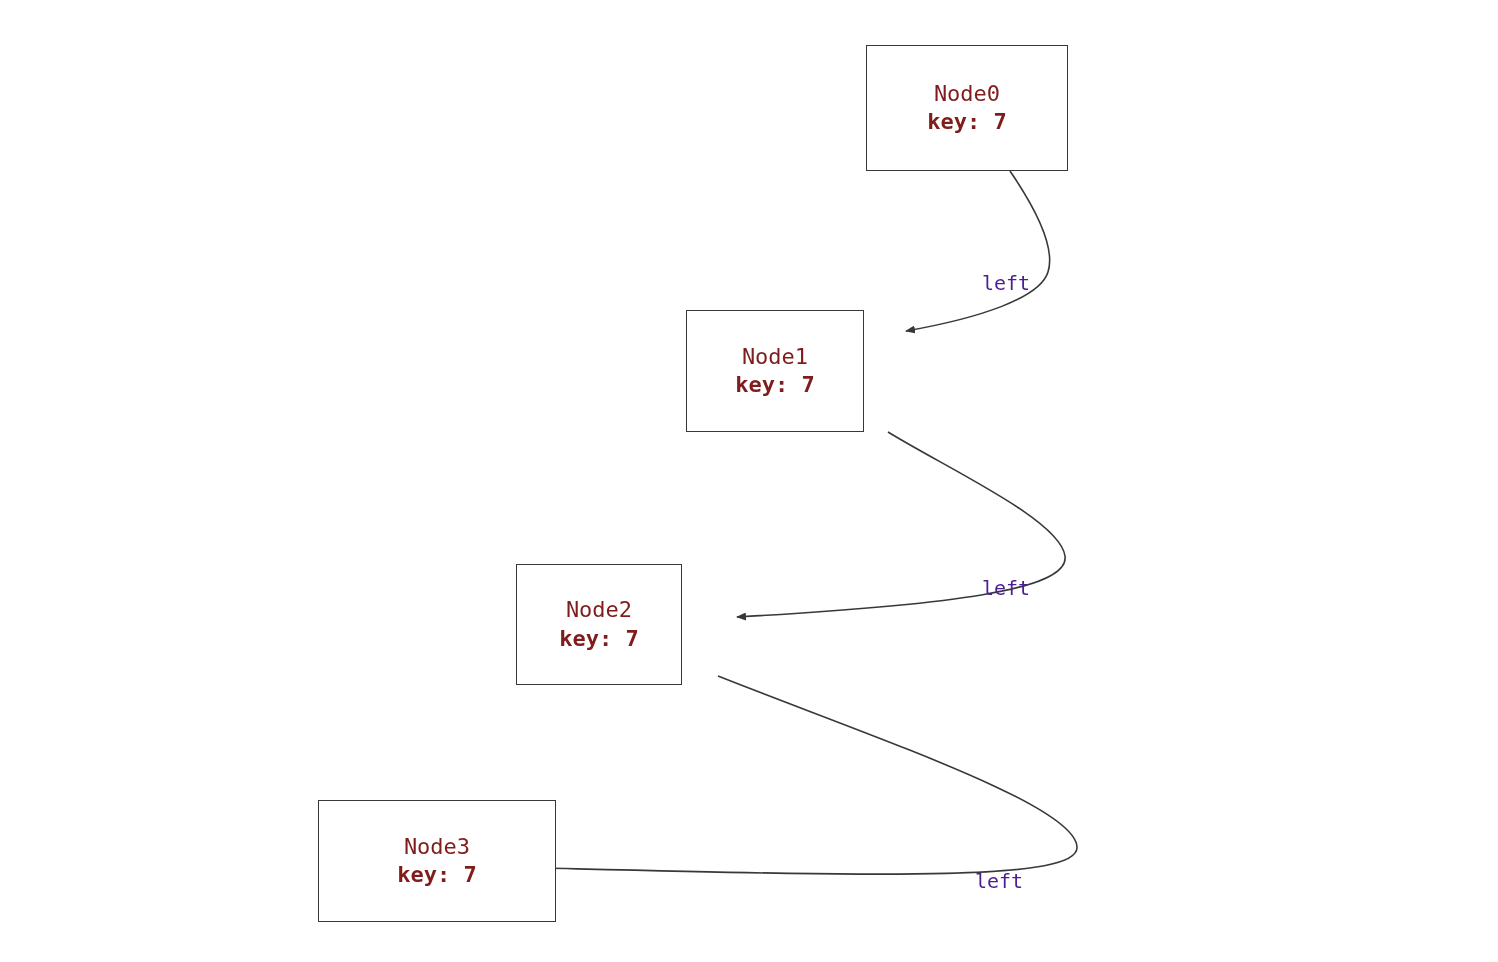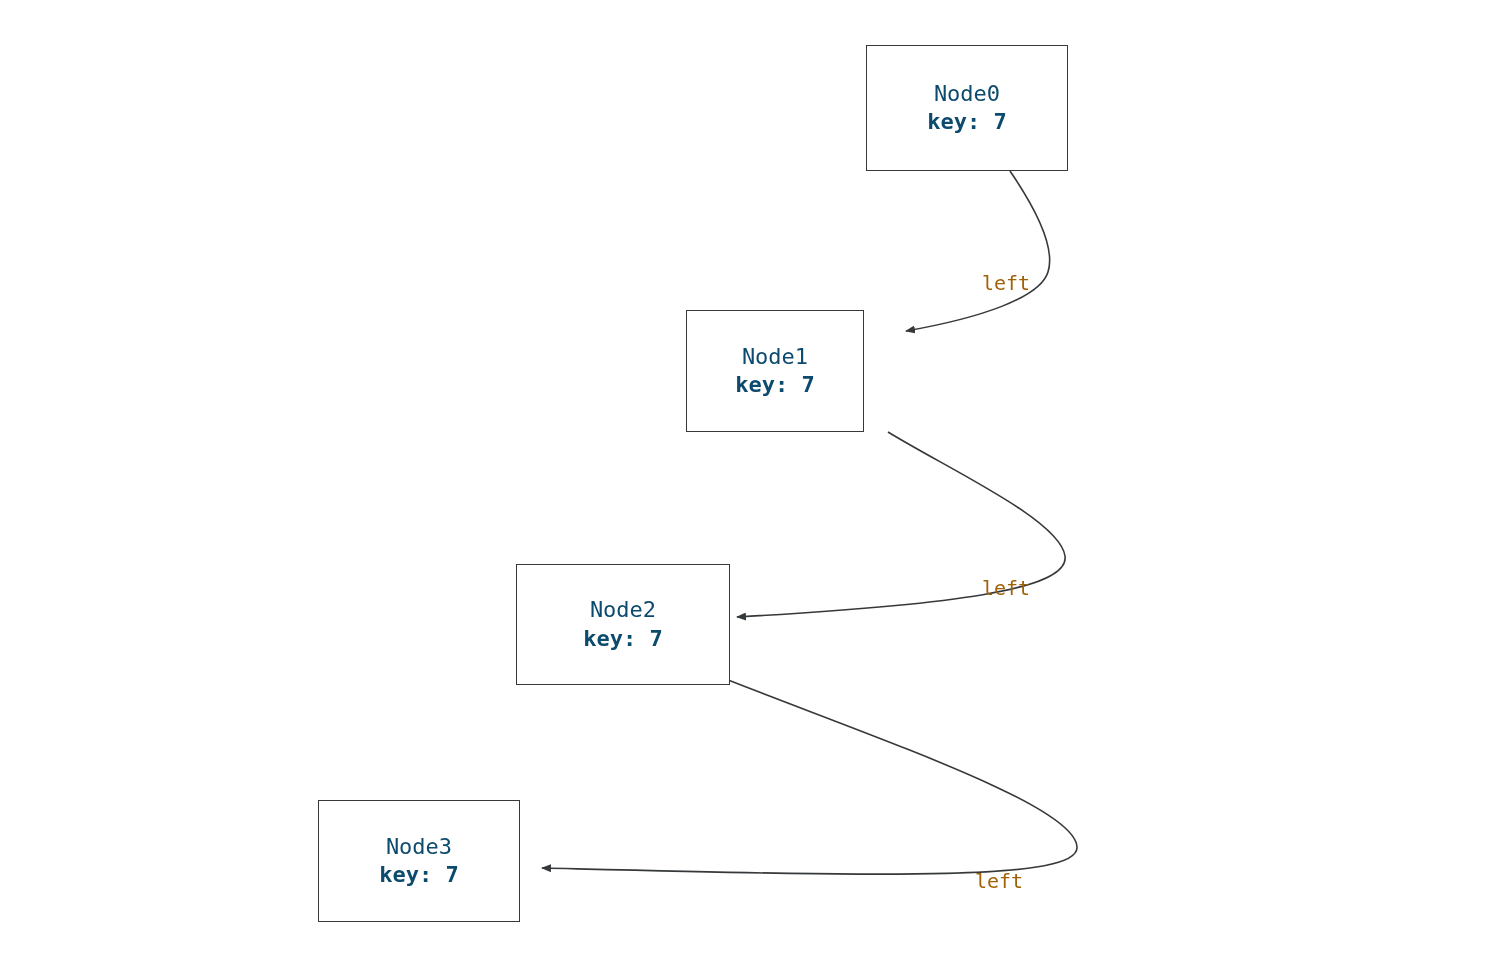--- a/index.html
+++ b/index.html
@@ -24,31 +24,31 @@
   }
   .node {
     position: absolute;
     box-sizing: border-box;
     border: 1.6px solid #36393b;
     background: #ffffff;
     display: flex;
     flex-direction: column;
     align-items: center;
     justify-content: center;
-    color: #0c4a6e;
+    color: #7f1d1d;
     font-family: "DejaVu Sans Mono", monospace;
     font-size: 22px;
     line-height: 1.28;
     z-index: 2;
   }
   .node .line1 { white-space: pre; }
   .node .line2 { white-space: pre; font-weight: bold; }
   .edge-label {
     position: absolute;
-    color: #a16207;
+    color: #4c1d95;
     font-family: "DejaVu Sans Mono", monospace;
     font-size: 20px;
     white-space: pre;
     z-index: 3;
   }
 </style>
 </head>
 <body>
 
 <div id="canvas">
@@ -70,26 +70,26 @@
   <div class="node" style="left:866px; top:45px; width:202px; height:126px;">
     <span class="line1">Node0</span>
     <span class="line2">key: 7</span>
   </div>
 
   <div class="node" style="left:686px; top:310px; width:178px; height:122px;">
     <span class="line1">Node1</span>
     <span class="line2">key: 7</span>
   </div>
 
-  <div class="node" style="left:516px; top:564px; width:214px; height:121px;">
+  <div class="node" style="left:516px; top:564px; width:166px; height:121px;">
     <span class="line1">Node2</span>
     <span class="line2">key: 7</span>
   </div>
 
-  <div class="node" style="left:318px; top:800px; width:202px; height:122px;">
+  <div class="node" style="left:318px; top:800px; width:238px; height:122px;">
     <span class="line1">Node3</span>
     <span class="line2">key: 7</span>
   </div>
 
   <span class="edge-label" style="left:982px; top:271px;">left</span>
   <span class="edge-label" style="left:982px; top:576px;">left</span>
   <span class="edge-label" style="left:975px; top:869px;">left</span>
 
 </div>
 

